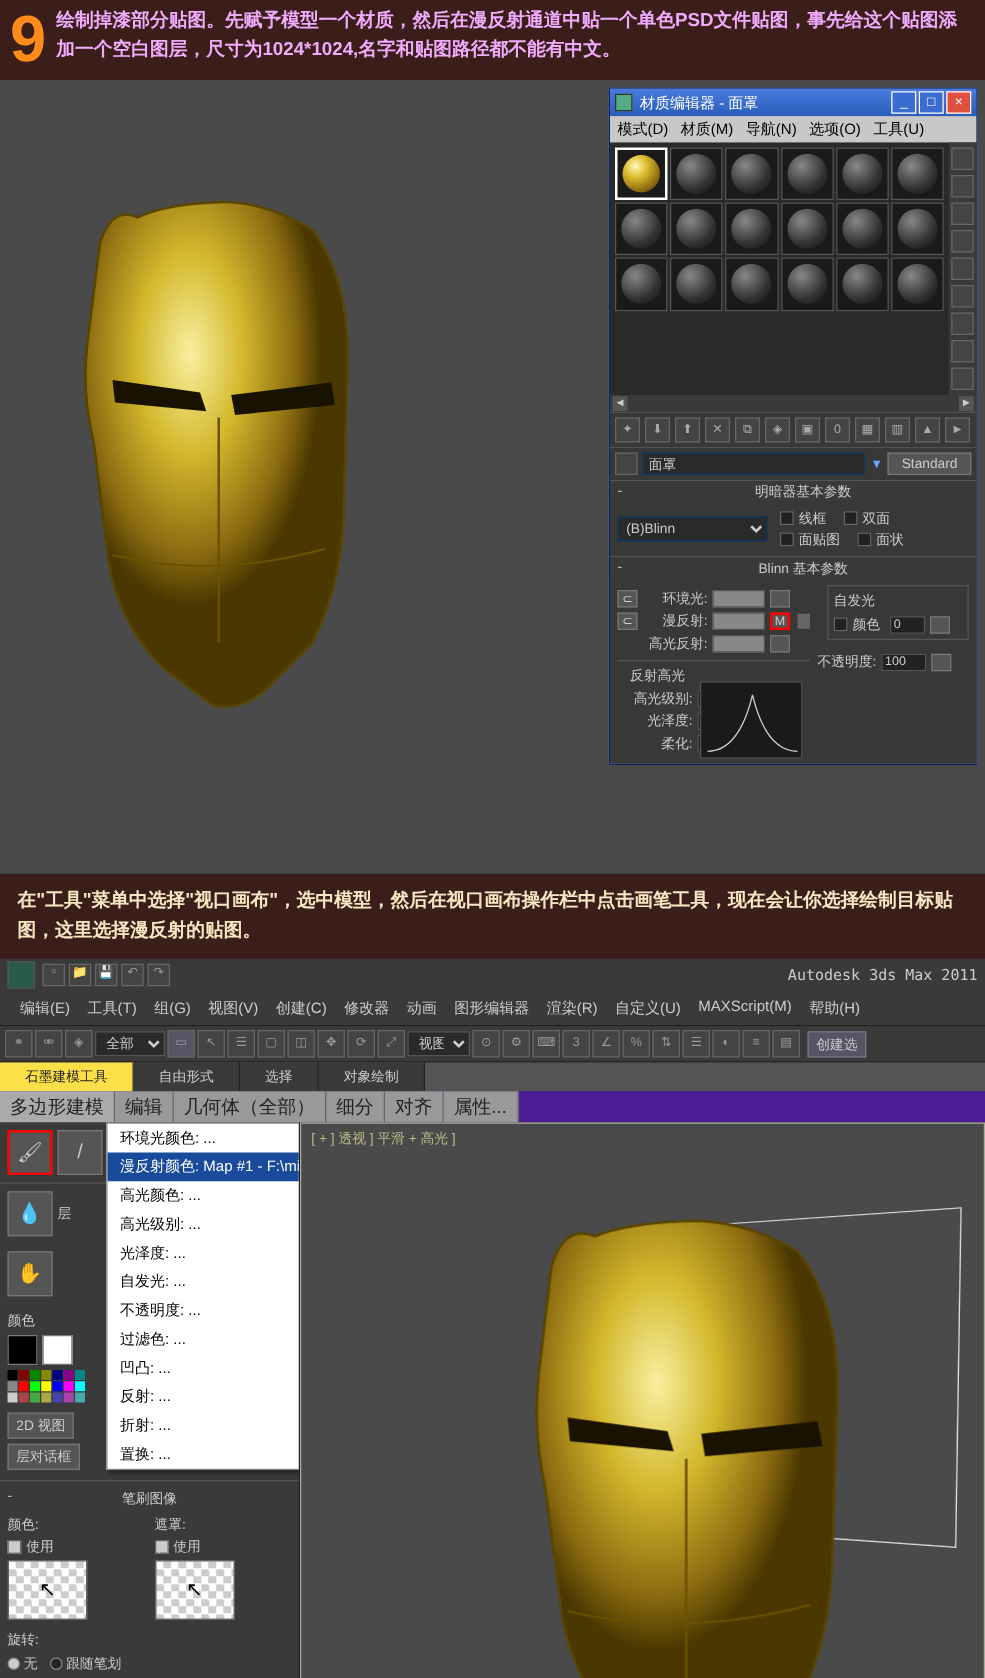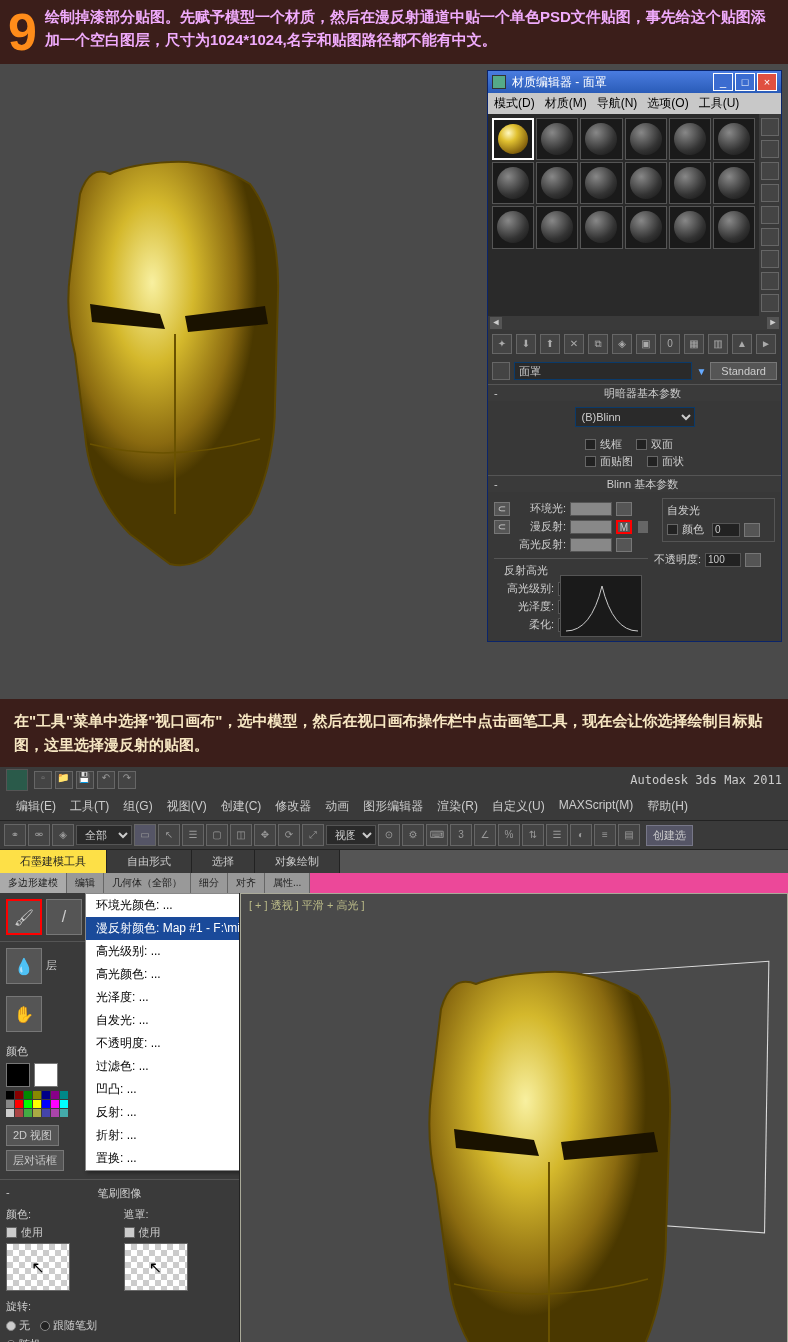--- a/index.html
+++ b/index.html
@@ -33,21 +33,21 @@
 .tb-btn { width: 20px; height: 20px; background: #444; border: 1px solid #666; font-size: 10px; color: #aaa; text-align: center; line-height: 18px; }
 .mat-name-row { background: #383838; padding: 4px; display: flex; gap: 4px; align-items: center; }
 .eyedrop { width: 18px; height: 18px; background: #444; border: 1px solid #666; }
 .mat-name-input { flex: 1; background: #2a2a2a; border: 1px solid #0a3a6a; color: #ccc; padding: 2px 4px; font-size: 11px; }
 .std-btn { background: #555; border: 1px solid #777; color: #ccc; padding: 2px 10px; font-size: 11px; }
 .rollout { background: #383838; border-top: 1px solid #555; }
 .rollout-head { display: flex; align-items: center; padding: 2px 6px; background: #3a3a3a; font-size: 11px; color: #ccc; }
 .rollout-minus { color: #ccc; margin-right: auto; }
 .rollout-title { position: absolute; left: 50%; transform: translateX(-50%); padding-left: 16px; }
 .rollout-body { padding: 6px; font-size: 11px; color: #ccc; }
-.shader-row { display: flex; gap: 10px; align-items: center; flex-direction: column; }
+.shader-row { display: flex; gap: 10px; align-items: center; }
 .shader-select { background: #2a2a2a; border: 1px solid #0a3a6a; color: #ccc; padding: 2px; width: 120px; font-size: 11px; }
 .chk-group { display: flex; flex-direction: column; gap: 2px; }
 .chk-row { display: flex; gap: 14px; }
 .chk { display: flex; align-items: center; gap: 4px; }
 .chk-box { width: 11px; height: 11px; background: #222; border: 1px solid #666; }
 .blinn-row { display: flex; gap: 4px; align-items: center; margin: 3px 0; }
 .blinn-label { width: 52px; text-align: right; }
 .color-swatch { width: 42px; height: 14px; background: #888; border: 1px solid #555; }
 .m-btn { width: 16px; height: 14px; background: #555; border: 1px solid #777; font-size: 10px; text-align: center; color: #ccc; }
 .red-box { border: 2px solid #f00 !important; }
@@ -70,21 +70,21 @@
 .max-menu { background: #3a3a3a; display: flex; gap: 6px; padding: 3px 12px; font-size: 12px; color: #ccc; border-bottom: 1px solid #222; }
 .max-menu span { padding: 2px 4px; }
 .max-toolbar { background: #3a3a3a; display: flex; gap: 2px; padding: 3px 4px; border-bottom: 1px solid #222; align-items: center; flex-wrap: nowrap; overflow: hidden; }
 .mtb { width: 22px; height: 22px; background: #444; border: 1px solid #666; font-size: 10px; color: #999; text-align: center; line-height: 20px; flex-shrink: 0; }
 .mtb.sel { background: #556; }
 .tb-select { background: #2a2a2a; border: 1px solid #555; color: #ccc; font-size: 11px; padding: 1px 4px; height: 20px; }
 .create-btn { background: #556; border: 1px solid #778; color: #ccc; padding: 2px 6px; font-size: 11px; margin-left: 4px; }
 .ribbon-tabs { background: #555; display: flex; font-size: 11px; }
 .rtab { padding: 4px 20px; color: #ccc; background: #3a3a3a; border-right: 1px solid #222; }
 .rtab.active { background: #fde047; color: #222; }
-.subtabs { background: #ec4899; display: flex; font-size: 10px; padding: 0; }
+.subtabs { background: #4c1d95; display: flex; font-size: 15px; padding: 0; }
 .stab { padding: 3px 8px; color: #222; border-right: 1px solid #666; background: #999; }
 .stab.active { background: #aaa; }
 .max-work { display: flex; height: 520px; }
 .left-panel { width: 240px; background: #3a3a3a; border-right: 1px solid #222; overflow: hidden; }
 .tool-row { display: flex; gap: 4px; padding: 6px; border-bottom: 1px solid #555; }
 .tool-btn { width: 36px; height: 36px; background: #555; border: 1px solid #777; display: flex; align-items: center; justify-content: center; font-size: 16px; color: #ccc; }
 .tool-btn.red { border: 2px solid #f00; }
 .tool-row2 { display: flex; gap: 4px; padding: 6px; }
 .context-menu { position: absolute; left: 85px; top: 0px; width: 260px; background: #fff; border: 1px solid #888; box-shadow: 2px 2px 4px rgba(0,0,0,0.4); z-index: 10; font-size: 12px; }
 .ctx-item { padding: 3px 10px; color: #000; }
@@ -445,22 +445,22 @@
         <div class="tool-btn">💧</div>
         <span style="color:#ccc;font-size:11px;padding-top:10px">层</span>
       </div>
       <div class="tool-row2">
         <div class="tool-btn">✋</div>
       </div>
 
       <div class="context-menu">
         <div class="ctx-item">环境光颜色: ...</div>
         <div class="ctx-item sel">漫反射颜色: Map #1 - F:\mianzhao.psd</div>
+        <div class="ctx-item">高光颜色: ...</div>
         <div class="ctx-item">高光级别: ...</div>
-        <div class="ctx-item">高光颜色: ...</div>
         <div class="ctx-item">光泽度: ...</div>
         <div class="ctx-item">自发光: ...</div>
         <div class="ctx-item">不透明度: ...</div>
         <div class="ctx-item">过滤色: ...</div>
         <div class="ctx-item">凹凸: ...</div>
         <div class="ctx-item">反射: ...</div>
         <div class="ctx-item">折射: ...</div>
         <div class="ctx-item">置换: ...</div>
       </div>
 

